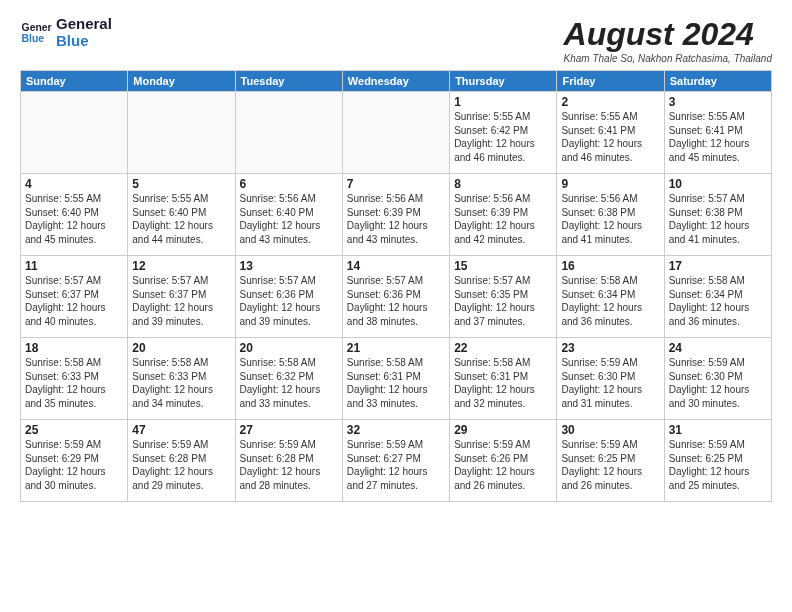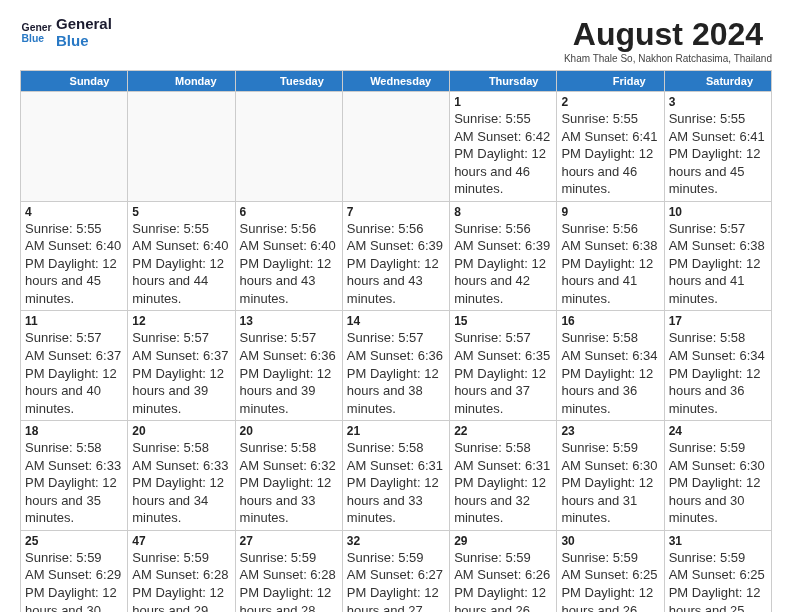--- a/index.html
+++ b/index.html
@@ -24,43 +24,44 @@
     .logo {
       display: flex;
       align-items: center;
       gap: 4px;
     }
     .logo-icon {
       width: 32px;
       height: 32px;
     }
     .title-block {
-      text-align: center;
+      text-align: left;
+      font-style: italic;
     }
     .month-year {
       font-size: 32px;
       font-weight: bold;
       color: #222;
     }
     .location {
       font-size: 10px;
       color: #444;
     }
     .calendar {
       width: 100%;
       border-collapse: collapse;
       table-layout: fixed;
     }
     .calendar th {
       background: #2979c5;
       color: #fff;
       font-size: 11px;
       font-weight: bold;
-      padding: 4px 18px;
-      text-align: right;
+      padding: 4px 5px;
+      text-align: left;
       border: 1px solid #ccc;
     }
     .calendar td {
       border: 1px solid #ccc;
       vertical-align: top;
       padding: 3px 4px;
       font-size: 9px;
       color: #333;
       background: #fff;
       height: 82px;
@@ -69,21 +70,21 @@
       background: #f9f9f9;
     }
     .day-num {
       font-size: 12px;
       font-weight: bold;
       color: #222;
       display: block;
       margin-bottom: 1px;
     }
     .cell-info {
-      font-size: 13px;
+      font-size: 10px;
       line-height: 1.35;
       color: #333;
     }
   </style>
 </head>
 <body>
 
 <div class="page">
   <div class="header">
     <div class="logo">

